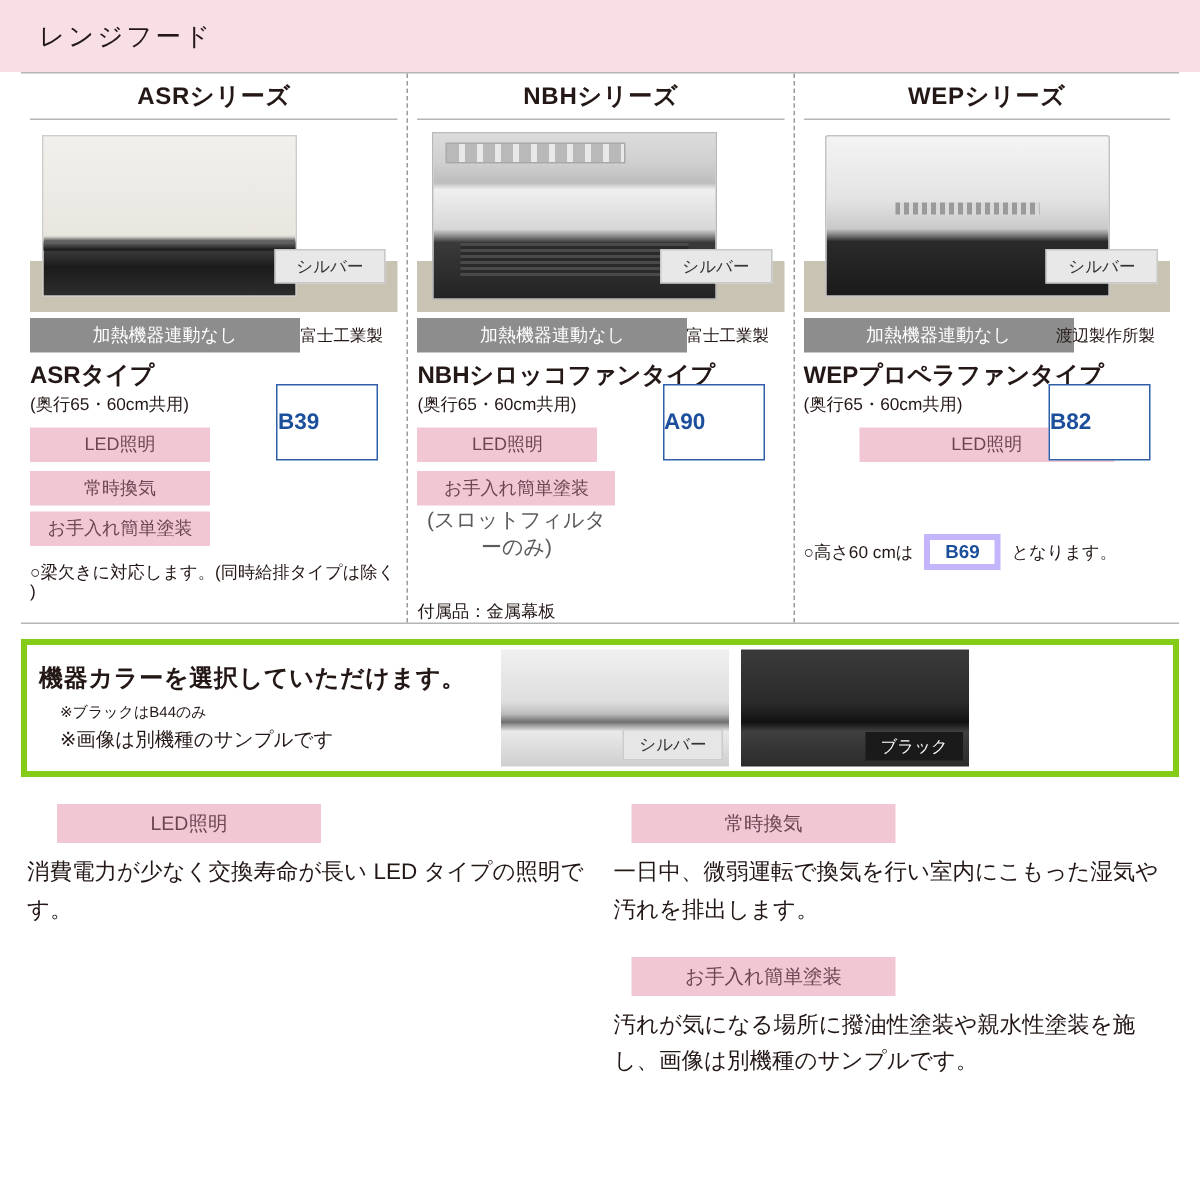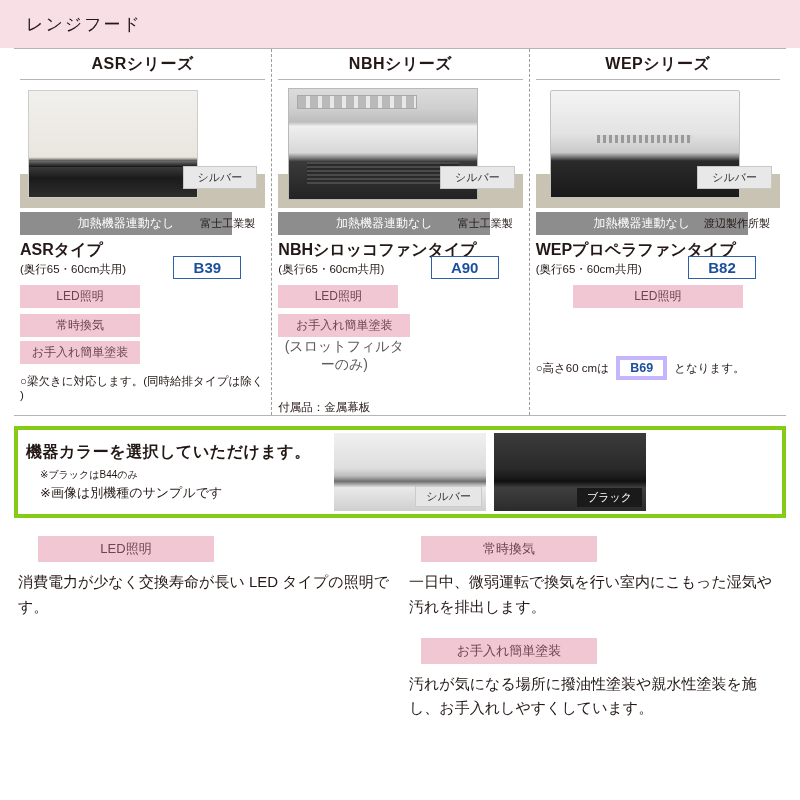--- a/index.html
+++ b/index.html
@@ -99,46 +99,46 @@
     border:1px solid #c8c8c8;
     font-size:11px; padding:3px 14px;
     color:#333;
   }
   .nolink-bar {
     background:#8d8d8d;
     color:#fff;
     font-size:12px;
     text-align:center;
     padding:3px 0;
-    width:212px;
+    width:180px;
     margin-top:4px;
   }
   .maker {
     position:absolute; right:10px;
     font-size:11px;
     color:#231815;
   }
   .type-name {
     font-size:16px;
     font-weight:bold;
     margin-top:6px;
   }
   .type-sub {
     font-size:11.5px;
     margin-top:1px;
   }
   .code-box {
-    position:absolute; right:24px;
+    position:absolute; right:13px;
     width:68px;
     border:1px solid #2f5fa8;
     color:#1b4f9c;
     font-size:15px;
     font-weight:bold;
-    text-align:center;
-    padding:2px 0;
+    text-align:left;
+    padding:16px 0;
     background:#fff;
   }
   .pill-row { margin-top:8px; display:flex; gap:6px; flex-wrap:wrap; }
   .pill {
     background:#f0c7d3;
     color:#6b4652;
     font-size:12px;
     text-align:center;
     padding:3px 0;
     width:120px;
@@ -338,15 +338,15 @@
 <div class="features">
   <div class="fcol left">
     <div class="ftag">LED照明</div>
     <div class="fbody">消費電力が少なく交換寿命が長い LED タイプの照明です。</div>
   </div>
   <div class="fcol right">
     <div class="ftag">常時換気</div>
     <div class="fbody">一日中、微弱運転で換気を行い室内にこもった湿気や汚れを排出します。</div>
     <div class="gap2"></div>
     <div class="ftag">お手入れ簡単塗装</div>
-    <div class="fbody">汚れが気になる場所に撥油性塗装や親水性塗装を施し、お手入れしやすくしています。</div>
+    <div class="fbody">汚れが気になる場所に撥油性塗装や親水性塗装を施し、画像は別機種のサンプルです。</div>
   </div>
 </div>
 
 </body></html>

